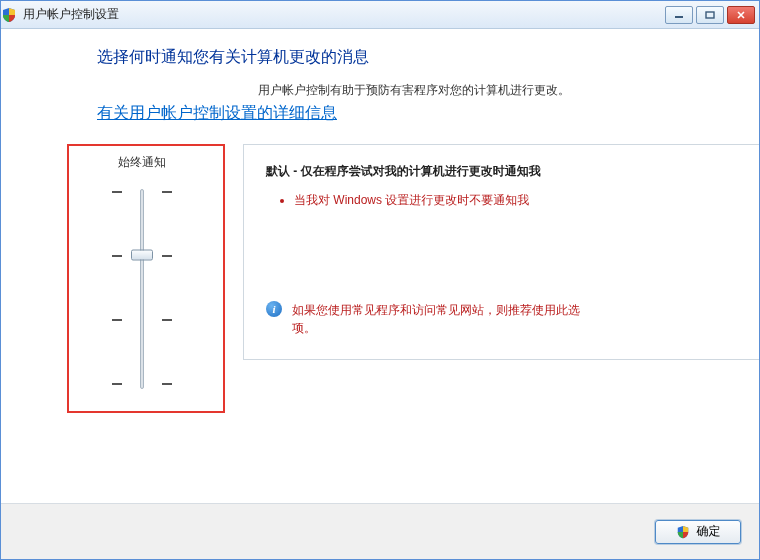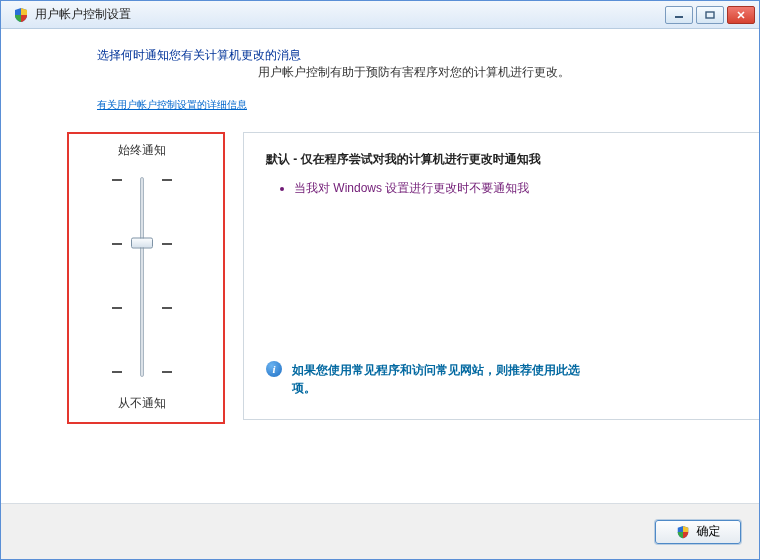--- a/index.html
+++ b/index.html
@@ -18,21 +18,21 @@
       background: #fff;
       display: flex;
       flex-direction: column;
     }
     .titlebar {
       height: 28px;
       background: linear-gradient(#f3f7fc, #dce9f7);
       border-bottom: 1px solid #b8cce0;
       display: flex;
       align-items: center;
-      padding: 0 4px 0 12px;
+      padding: 0 4px 0 0;
       gap: 6px;
     }
     .titlebar .title-text {
       flex: 1;
       color: #222;
       font-size: 12px;
     }
     .shield-icon-svg { width: 16px; height: 16px; display: block; }
     .win-buttons { display: flex; gap: 3px; }
     .win-btn {
@@ -48,38 +48,38 @@
       background: linear-gradient(#f07a6f,#d64230);
       border-color: #a83224;
     }
     .content {
       flex: 1;
       padding: 18px 28px 0 28px;
       position: relative;
     }
     .page-title {
       color: #003399;
-      font-size: 12px;
+      font-size: 16px;
       margin-left: 68px;
+      margin-bottom: 14px;
     }
     .description {
       color: #333;
       font-size: 12px;
       margin-left: 68px;
       margin-bottom: 4px;
       text-align: center;
     }
     .info-link {
       color: #0066cc;
       text-decoration: underline;
-      font-size: 10px;
+      font-size: 16px;
       margin-left: 68px;
       cursor: pointer;
       display: inline-block;
-      margin-top: 13px;
     }
     .main-area {
       display: flex;
       margin-top: 20px;
       gap: 18px;
       margin-left: 38px;
     }
     .slider-panel {
       width: 158px;
       border: 2px solid #e4362e;
@@ -129,57 +129,56 @@
       border: 1px solid #7e93a6;
       border-radius: 2px;
     }
     .right-panel {
       flex: 1;
       border: 1px solid #cfd8e0;
       border-right: none;
       padding: 18px 18px 14px 22px;
       position: relative;
       margin-right: -28px;
-      height: 288px;
+      height: 216px;
       display: flex;
       flex-direction: column;
     }
     .level-title {
       font-weight: bold;
       font-size: 12px;
       color: #222;
       margin-bottom: 12px;
     }
     .level-bullets {
       list-style: disc;
       padding-left: 28px;
       font-size: 12px;
-      color: #701a75;
+      color: #b91c1c;
     }
     .level-bullets li { margin-bottom: 6px; }
     .recommendation {
       margin-top: auto;
       display: flex;
       gap: 10px;
       align-items: flex-start;
       padding-bottom: 8px;
     }
     .info-icon-circle {
       width: 16px; height: 16px; border-radius: 50%;
       background: radial-gradient(circle at 35% 30%, #6bb3f0, #1e6fc4);
       color: #fff; font-weight: bold; font-size: 11px;
       display: flex; align-items: center; justify-content: center;
       flex-shrink: 0;
       font-family: Georgia, serif;
       font-style: italic;
     }
     .recommendation-text {
-      font-size: 12px; color: #0369a1; line-height: 1.5;
+      font-size: 12px; color: #b91c1c; line-height: 1.5;
       max-width: 300px;
-      font-weight: bold;
     }
     .footer {
       height: 56px;
       border-top: 1px solid #d7dde3;
       background: #f0f0f0;
       display: flex;
       justify-content: flex-end;
       align-items: center;
       padding-right: 18px;
       gap: 8px;
@@ -261,21 +260,20 @@
           <div class="slider-tick" style="top:142px">
               <span></span>
               <span></span>
             </div>
           <div class="slider-tick" style="top:206px">
               <span></span>
               <span></span>
             </div>
           <div class="slider-thumb" style="top:78px"></div>
         </div>
-        <div class="slider-label-bottom">从不通知</div>
       </div>
 
       <div class="right-panel">
         <div class="level-title">默认 - 仅在程序尝试对我的计算机进行更改时通知我</div>
         <ul class="level-bullets">
           <li>当我对 Windows 设置进行更改时不要通知我</li>
         </ul>
         <div class="recommendation">
           <div class="info-icon-circle">i</div>
           <div class="recommendation-text">如果您使用常见程序和访问常见网站，则推荐使用此选项。</div>

